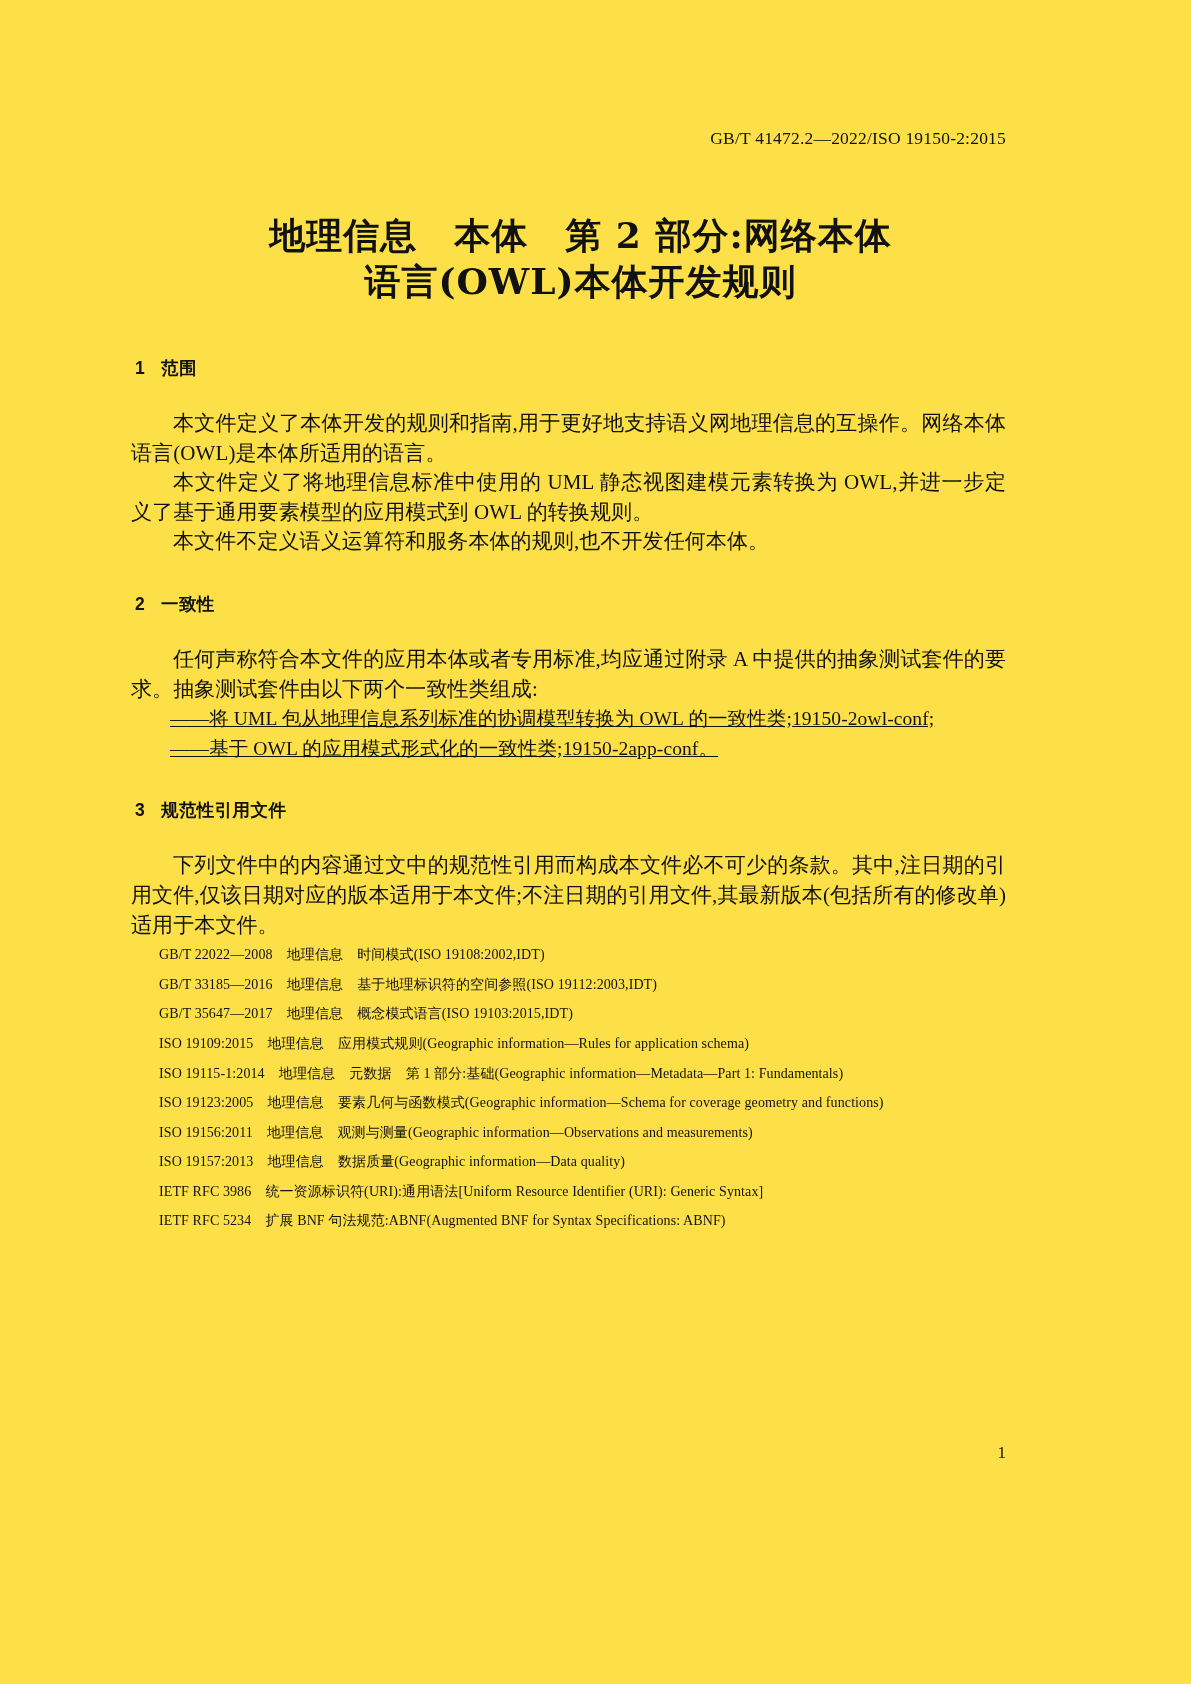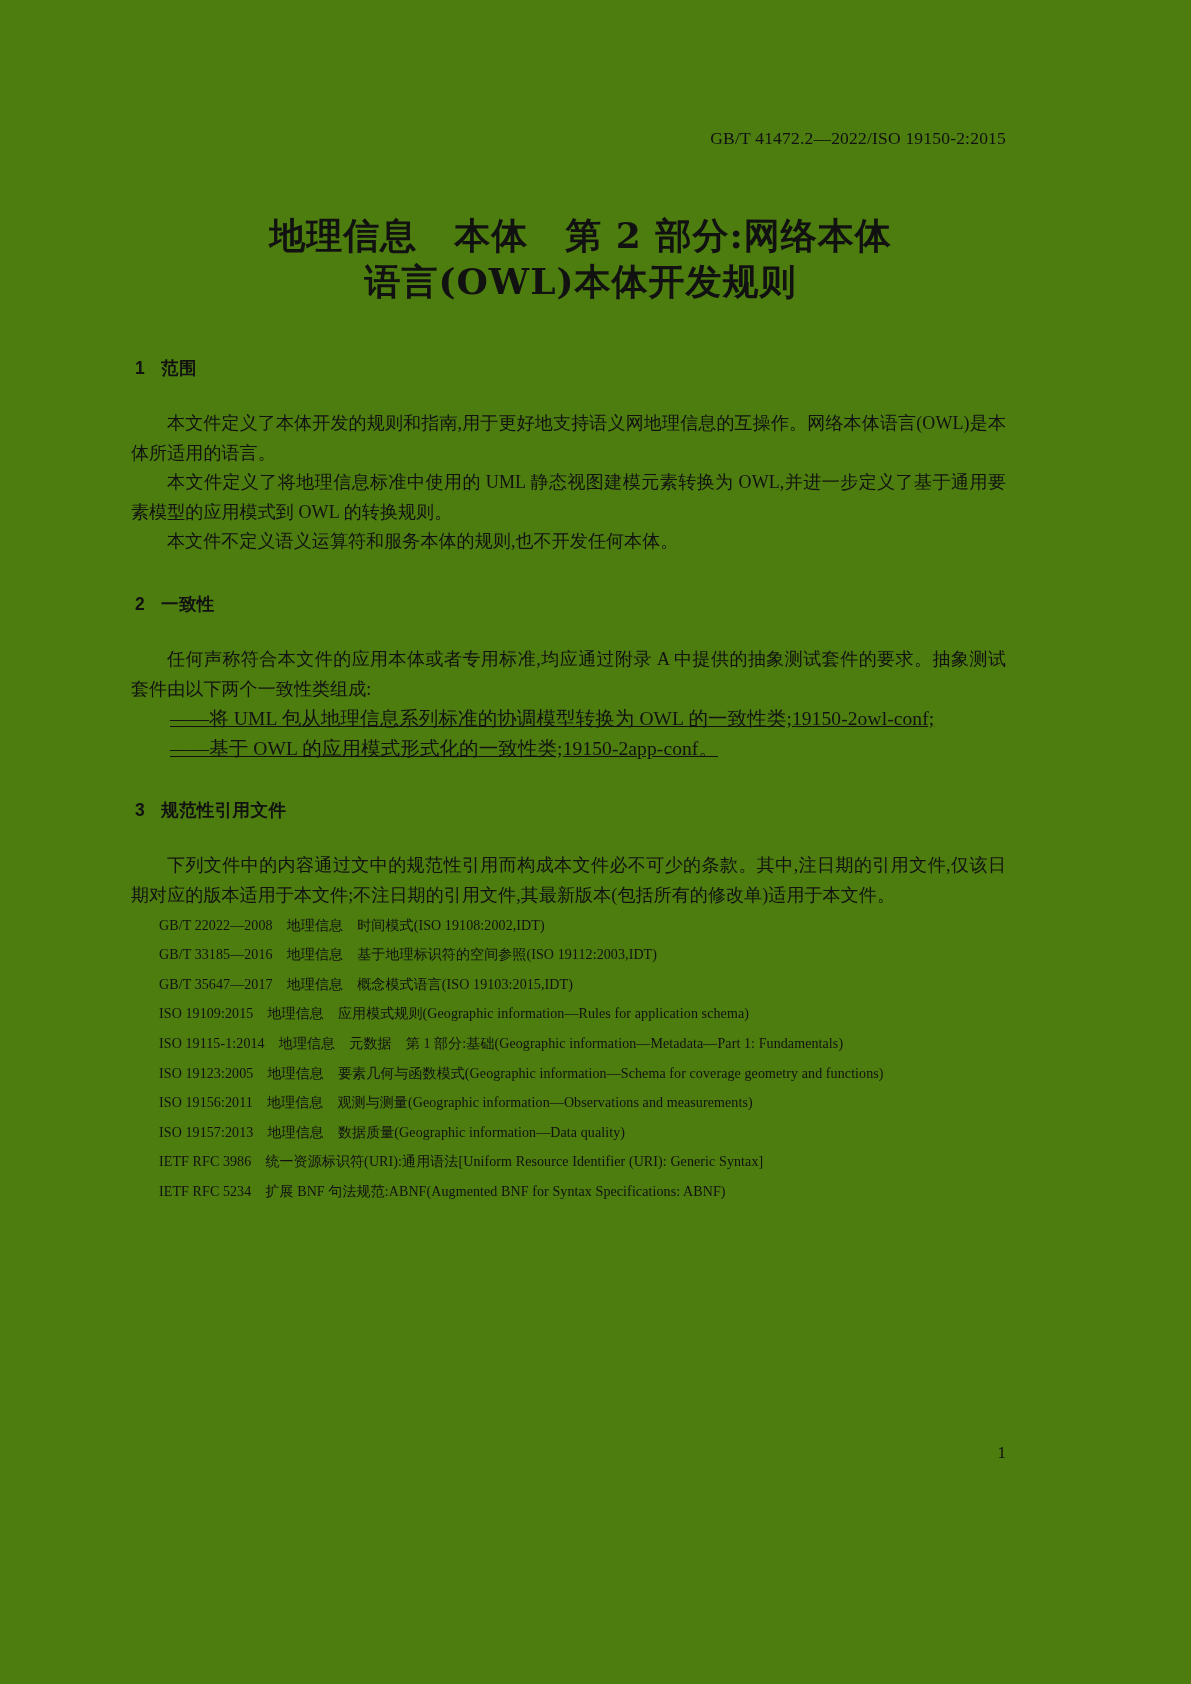--- a/index.html
+++ b/index.html
@@ -4,21 +4,21 @@
 <style>
   html, body {
     margin: 0;
     padding: 0;
     background: #ffffff;
   }
   .page {
     position: relative;
     width: 1191px;
     height: 1684px;
-    background: #4d7c0f;
+    background: #fde047;
     margin: 0 auto;
     overflow: hidden;
     font-family: "Liberation Serif", "DejaVu Serif", serif;
     color: #111111;
   }
   .content {
     position: absolute;
     left: 131px;
     top: 0;
     width: 875px;
@@ -74,21 +74,21 @@
   h2.section-heading .num {
     display: inline-block;
     width: 26px;
     font-family: "Liberation Sans", "DejaVu Sans", sans-serif;
     font-weight: bold;
   }
 
   p.para {
     margin: 0;
     padding: 0;
-    font-size: 18px;
+    font-size: 21px;
     line-height: 29.6px;
     text-align: justify;
     text-justify: inter-ideograph;
     text-indent: 2em;
     letter-spacing: 0.1px;
   }
 
   p.dash-item {
     margin: 0;
     padding: 0;

